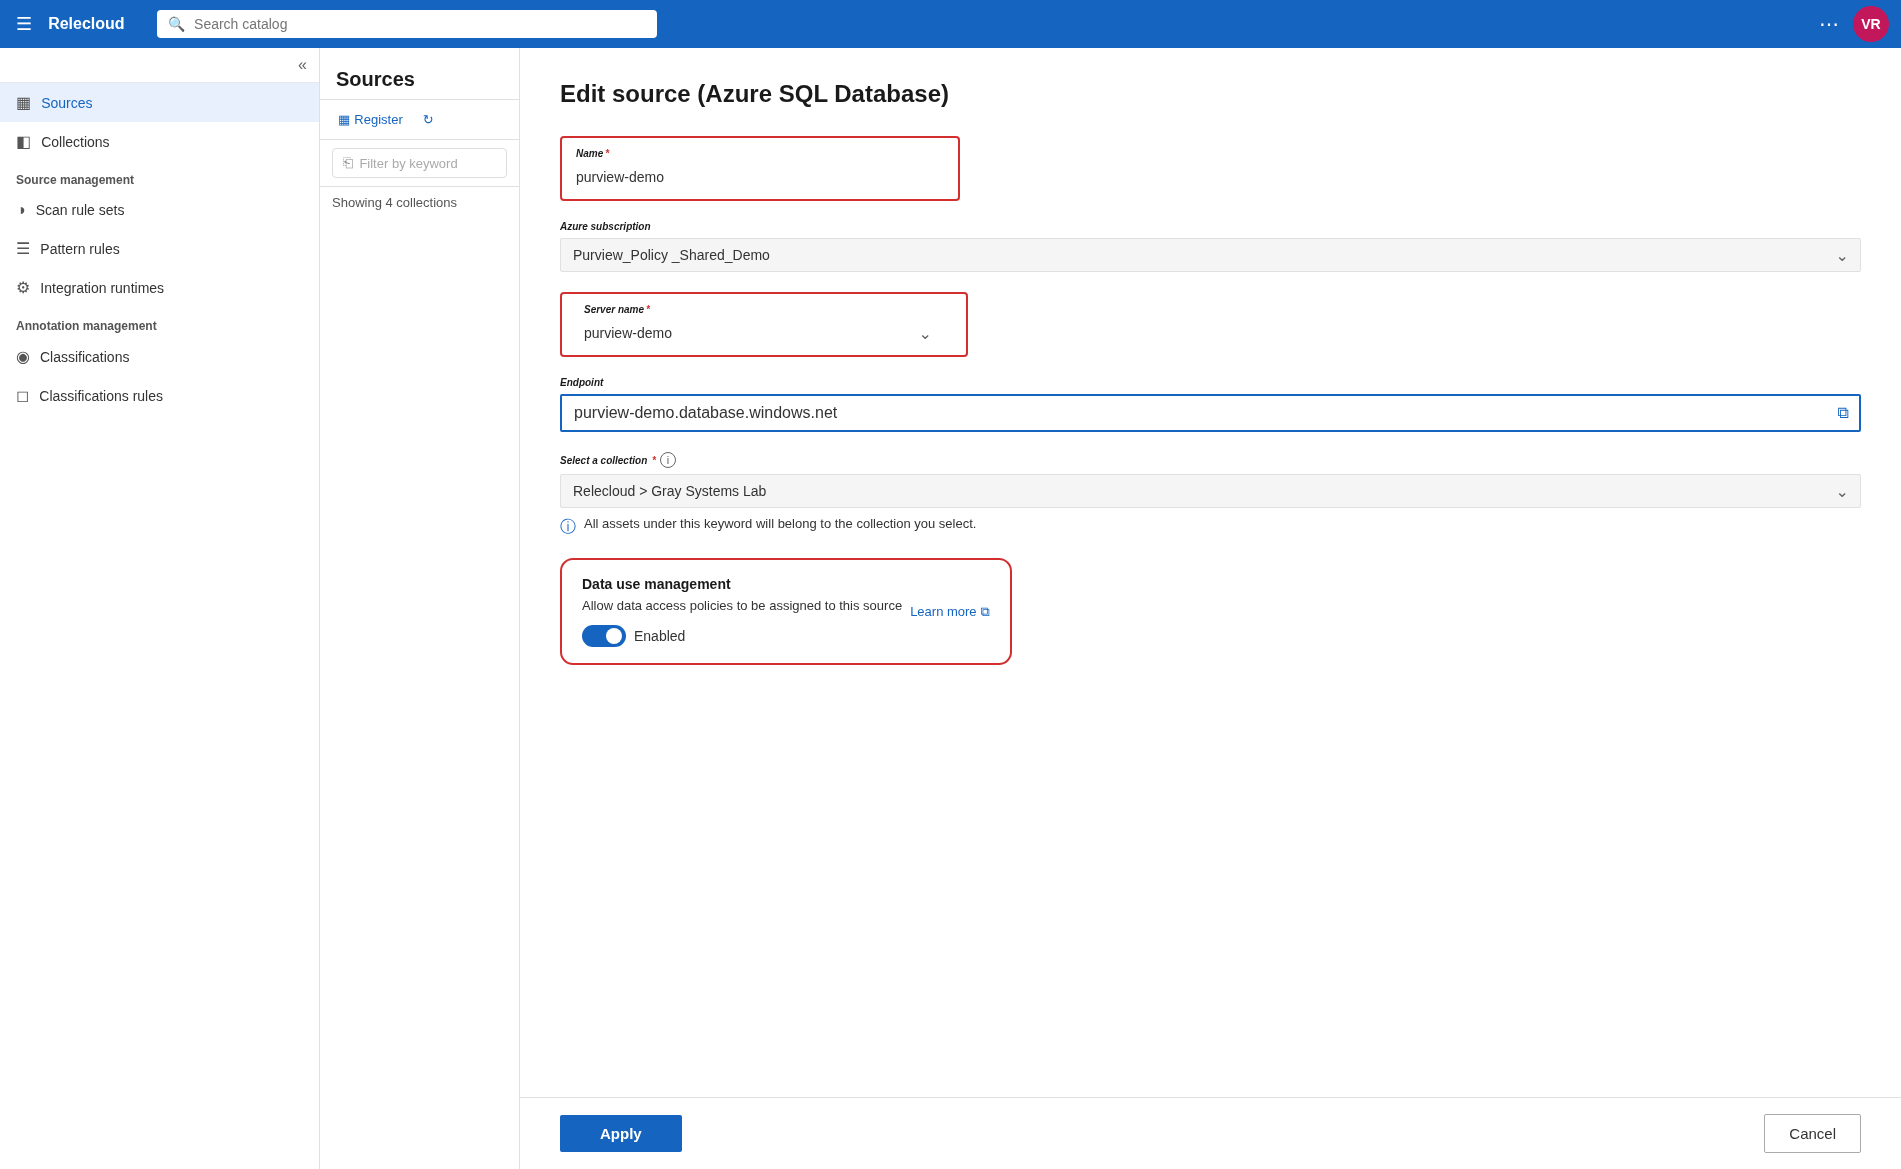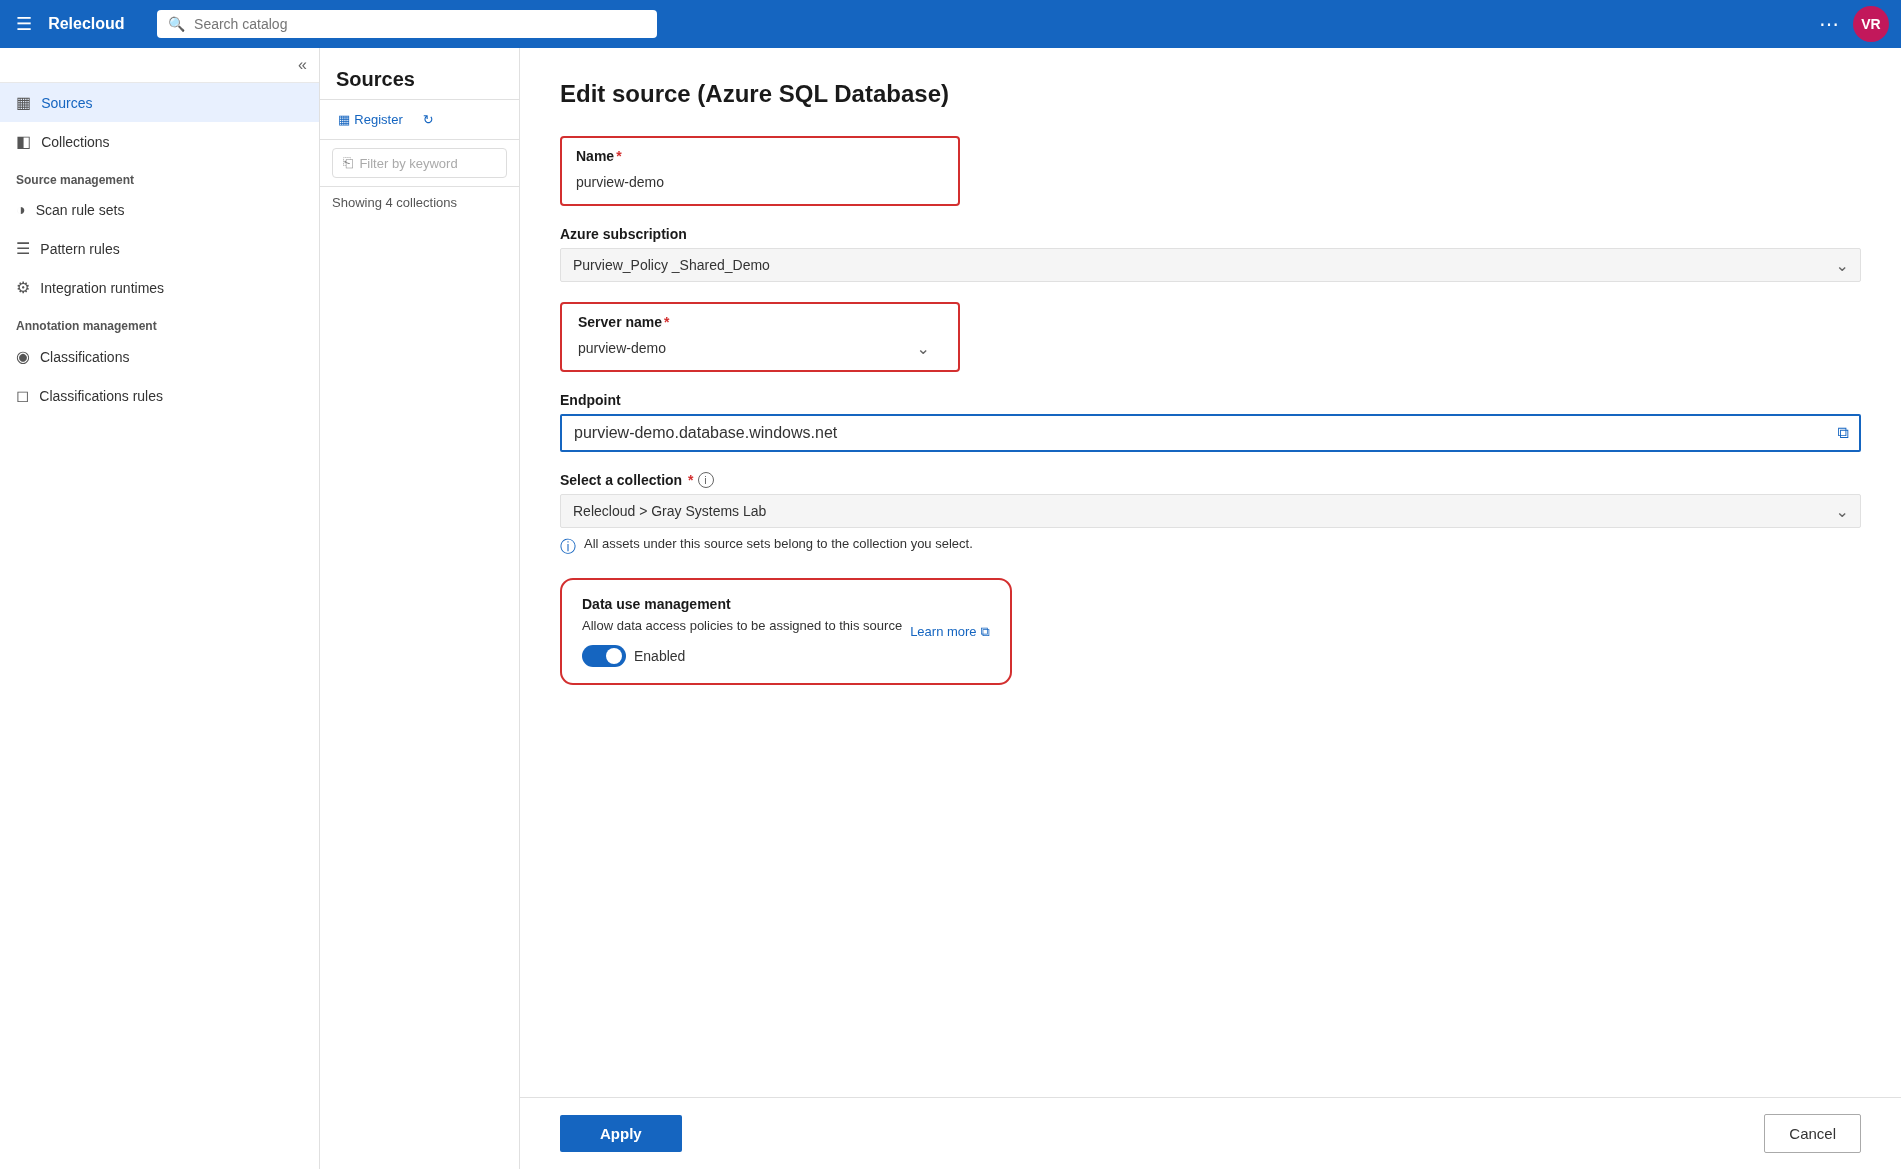--- a/index.html
+++ b/index.html
@@ -125,22 +125,23 @@
     }
     .form-title {
       font-size: 24px; font-weight: 600; color: #1a1a1a;
       margin-bottom: 28px;
     }
 
     
     .form-group { margin-bottom: 20px; }
     .form-label {
       display: block;
-      font-size: 14px; font-weight: 600; color: #1a1a1a;
+      font-size: 10px; font-weight: 600; color: #1a1a1a;
       margin-bottom: 6px;
+      font-style: italic;
     }
     .required-star { color: #d32f2f; margin-left: 2px; }
     .form-input {
       width: 100%;
       border: 1px solid #e0e0e0;
       border-radius: 2px;
       padding: 8px 12px;
       font-size: 14px; color: #333;
       background: #f5f5f5;
       outline: none;
@@ -361,21 +362,21 @@
         <label class="form-label">Azure subscription</label>
         <div class="form-select-wrapper">
           <select class="form-select">
             <option>Purview_Policy _Shared_Demo</option>
           </select>
           <span class="select-chevron">⌄</span>
         </div>
       </div>
 
       <div class="form-group">
-        <div style="border:2px solid #d32f2f; border-radius:4px; padding:10px 16px; display:inline-block; min-width:400px;">
+        <div style="border:2px solid #d32f2f; border-radius:4px; padding:10px 22px; display:inline-block; min-width:400px;">
           <label class="form-label">
             <span>Server name</span><span class="required-star">*</span>
           </label>
           <div class="form-select-wrapper" style="min-width:360px;">
             <input type="text" class="form-input" style="background: white; border: none; padding: 4px 0px;" value="purview-demo">
             <span class="select-chevron">⌄</span>
           </div>
         </div>
       </div>
 
@@ -396,21 +397,21 @@
           <span class="info-circle">i</span>
         </div>
         <div class="collection-select-wrapper">
           <select class="collection-select">
             <option>Relecloud &gt; Gray Systems Lab</option>
           </select>
           <span class="select-chevron">⌄</span>
         </div>
         <div class="collection-info">
           <span class="info-icon">ⓘ</span>
-          <span>All assets under this source sets belong to the collection you select.</span>
+          <span>All assets under this keyword will belong to the collection you select.</span>
         </div>
       </div>
 
       <div class="form-group">
         <div class="data-mgmt-box">
           <div class="data-mgmt-title">Data use management</div>
           <div style="display:flex; gap:0;">
             <span class="data-mgmt-desc">Allow data access policies to be assigned to this source</span>
             <a class="learn-more-link">
               <span>Learn more</span>

